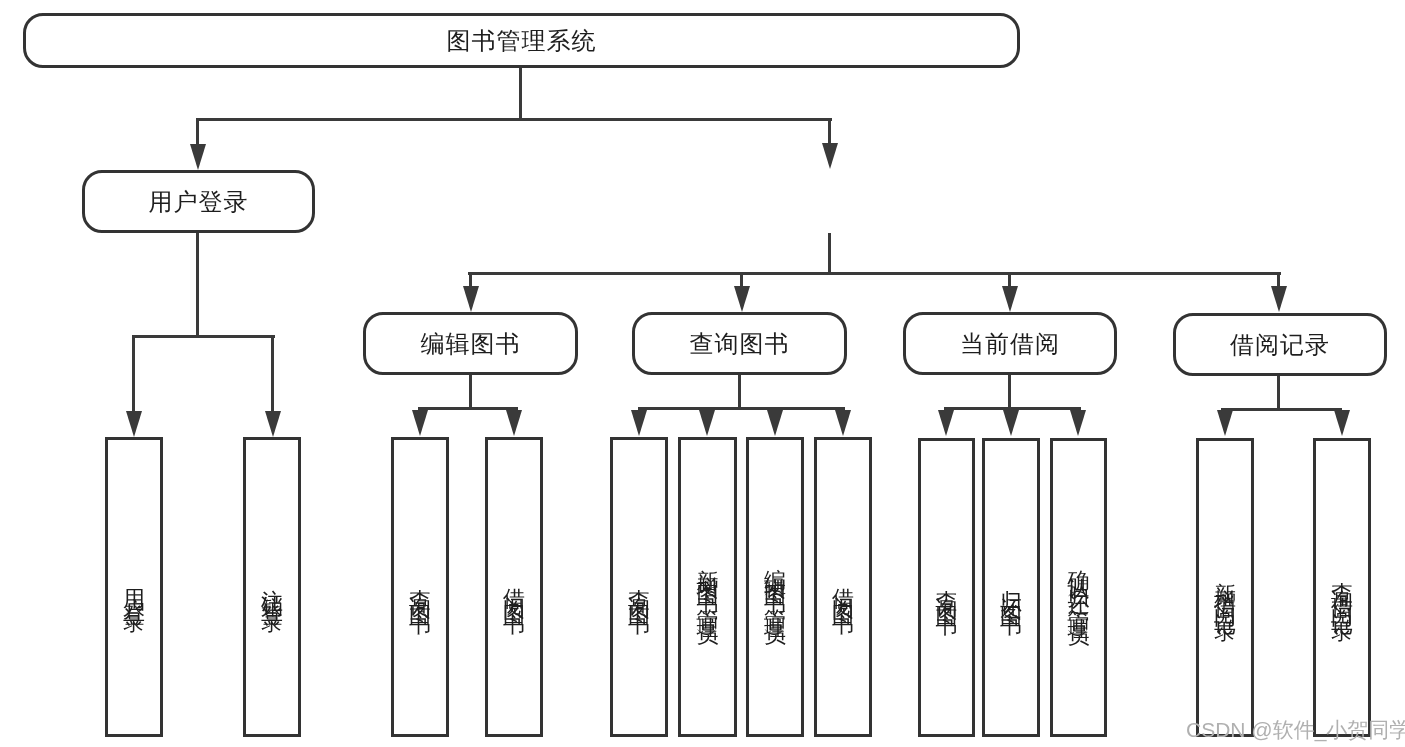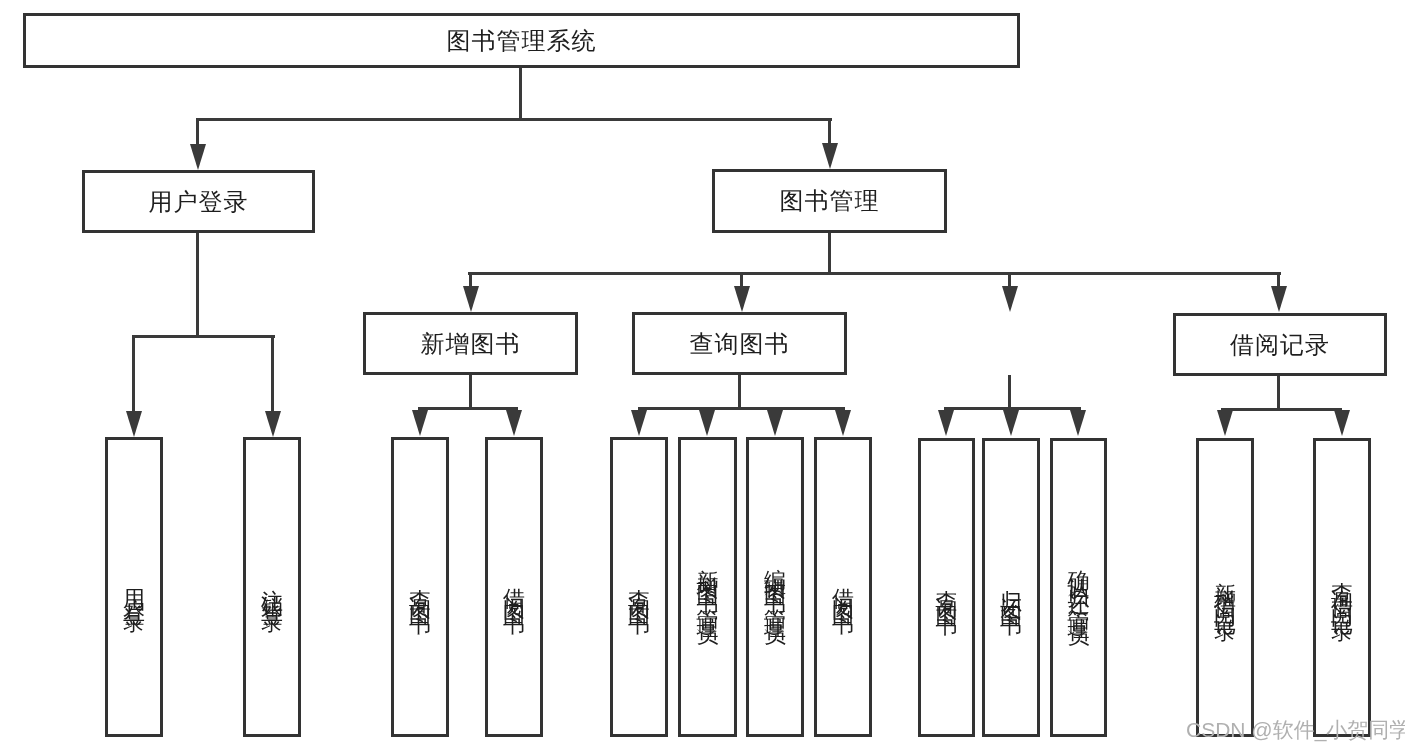--- a/index.html
+++ b/index.html
@@ -21,20 +21,21 @@
     background: #ffffff;
     border: 3px solid #333333;
     display: flex;
     align-items: center;
     justify-content: center;
     color: #1e1e1e;
   }
   .hnode {
     font-size: 24px;
     letter-spacing: 1px;
+    border-radius: 20px;
   }
   .leaf {
     font-size: 22px;
   }
   .leaf .vtext {
     writing-mode: vertical-rl;
     text-orientation: mixed;
     letter-spacing: 8px;
     line-height: 1;
     white-space: nowrap;
@@ -73,47 +74,47 @@
   <div class="line" style="left:519px; top:68px; width:3px; height:50px;"></div>
   <div class="line" style="left:196px; top:118px; width:636px; height:3px;"></div>
   <div class="line" style="left:196px; top:118px; width:3px; height:28px;"></div>
   <div class="arrow" style="left:190px; top:144px;"></div>
   <div class="line" style="left:828px; top:118px; width:3px; height:27px;"></div>
   <div class="arrow" style="left:822px; top:143px;"></div>
 
   <div class="node hnode" style="left:82px; top:170px; width:233px; height:63px;">
     <span>用户登录</span>
   </div>
-  <div class="node hnode" style="left:712px; top:169px; width:235px; height:64px;">
-    <span>图书管理</span>
-  </div>
 
   <div class="line" style="left:196px; top:233px; width:3px; height:102px;"></div>
   <div class="line" style="left:132px; top:335px; width:143px; height:3px;"></div>
   <div class="line" style="left:132px; top:335px; width:3px; height:78px;"></div>
   <div class="arrow" style="left:126px; top:411px;"></div>
   <div class="line" style="left:271px; top:335px; width:3px; height:78px;"></div>
   <div class="arrow" style="left:265px; top:411px;"></div>
 
   <div class="line" style="left:828px; top:233px; width:3px; height:42px;"></div>
   <div class="line" style="left:468px; top:272px; width:813px; height:3px;"></div>
   <div class="line" style="left:469px; top:274px; width:3px; height:13px;"></div>
   <div class="arrow" style="left:463px; top:286px;"></div>
   <div class="line" style="left:740px; top:274px; width:3px; height:13px;"></div>
   <div class="arrow" style="left:734px; top:286px;"></div>
   <div class="line" style="left:1008px; top:274px; width:3px; height:13px;"></div>
   <div class="arrow" style="left:1002px; top:286px;"></div>
   <div class="line" style="left:1277px; top:274px; width:3px; height:13px;"></div>
   <div class="arrow" style="left:1271px; top:286px;"></div>
 
   <div class="node hnode" style="left:363px; top:312px; width:215px; height:63px;">
-    <span>新增图书</span>
+    <span>编辑图书</span>
   </div>
   <div class="node hnode" style="left:632px; top:312px; width:215px; height:63px;">
     <span>查询图书</span>
+  </div>
+  <div class="node hnode" style="left:903px; top:312px; width:214px; height:63px;">
+    <span>当前借阅</span>
   </div>
   <div class="node hnode" style="left:1173px; top:313px; width:214px; height:63px;">
     <span>借阅记录</span>
   </div>
 
   <div class="line" style="left:469px; top:375px; width:3px; height:35px;"></div>
   <div class="line" style="left:418px; top:407px; width:100px; height:3px;"></div>
   <div class="arrow" style="left:412px; top:410px;"></div>
   <div class="arrow" style="left:506px; top:410px;"></div>
 

